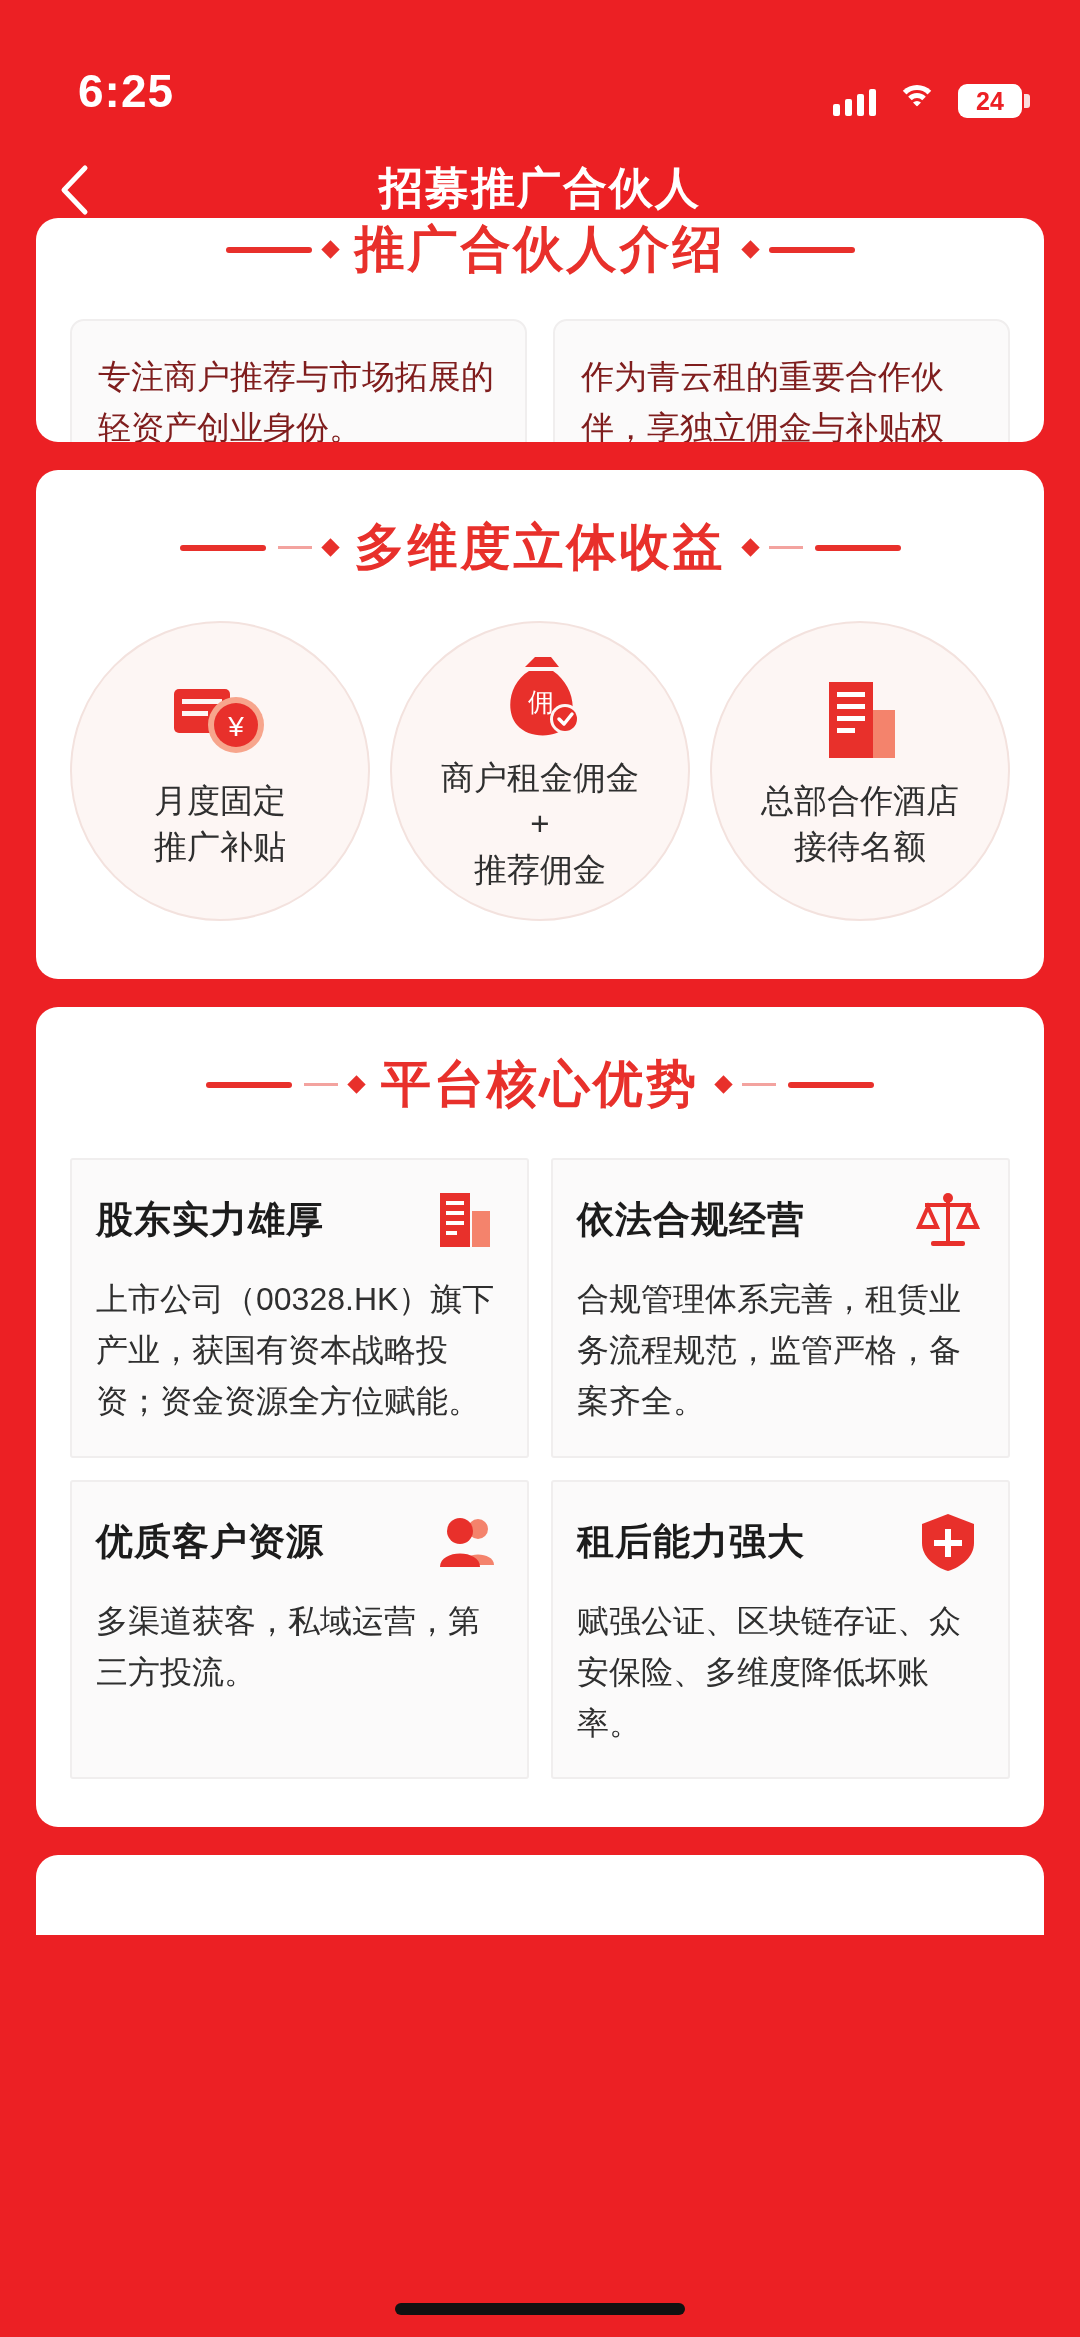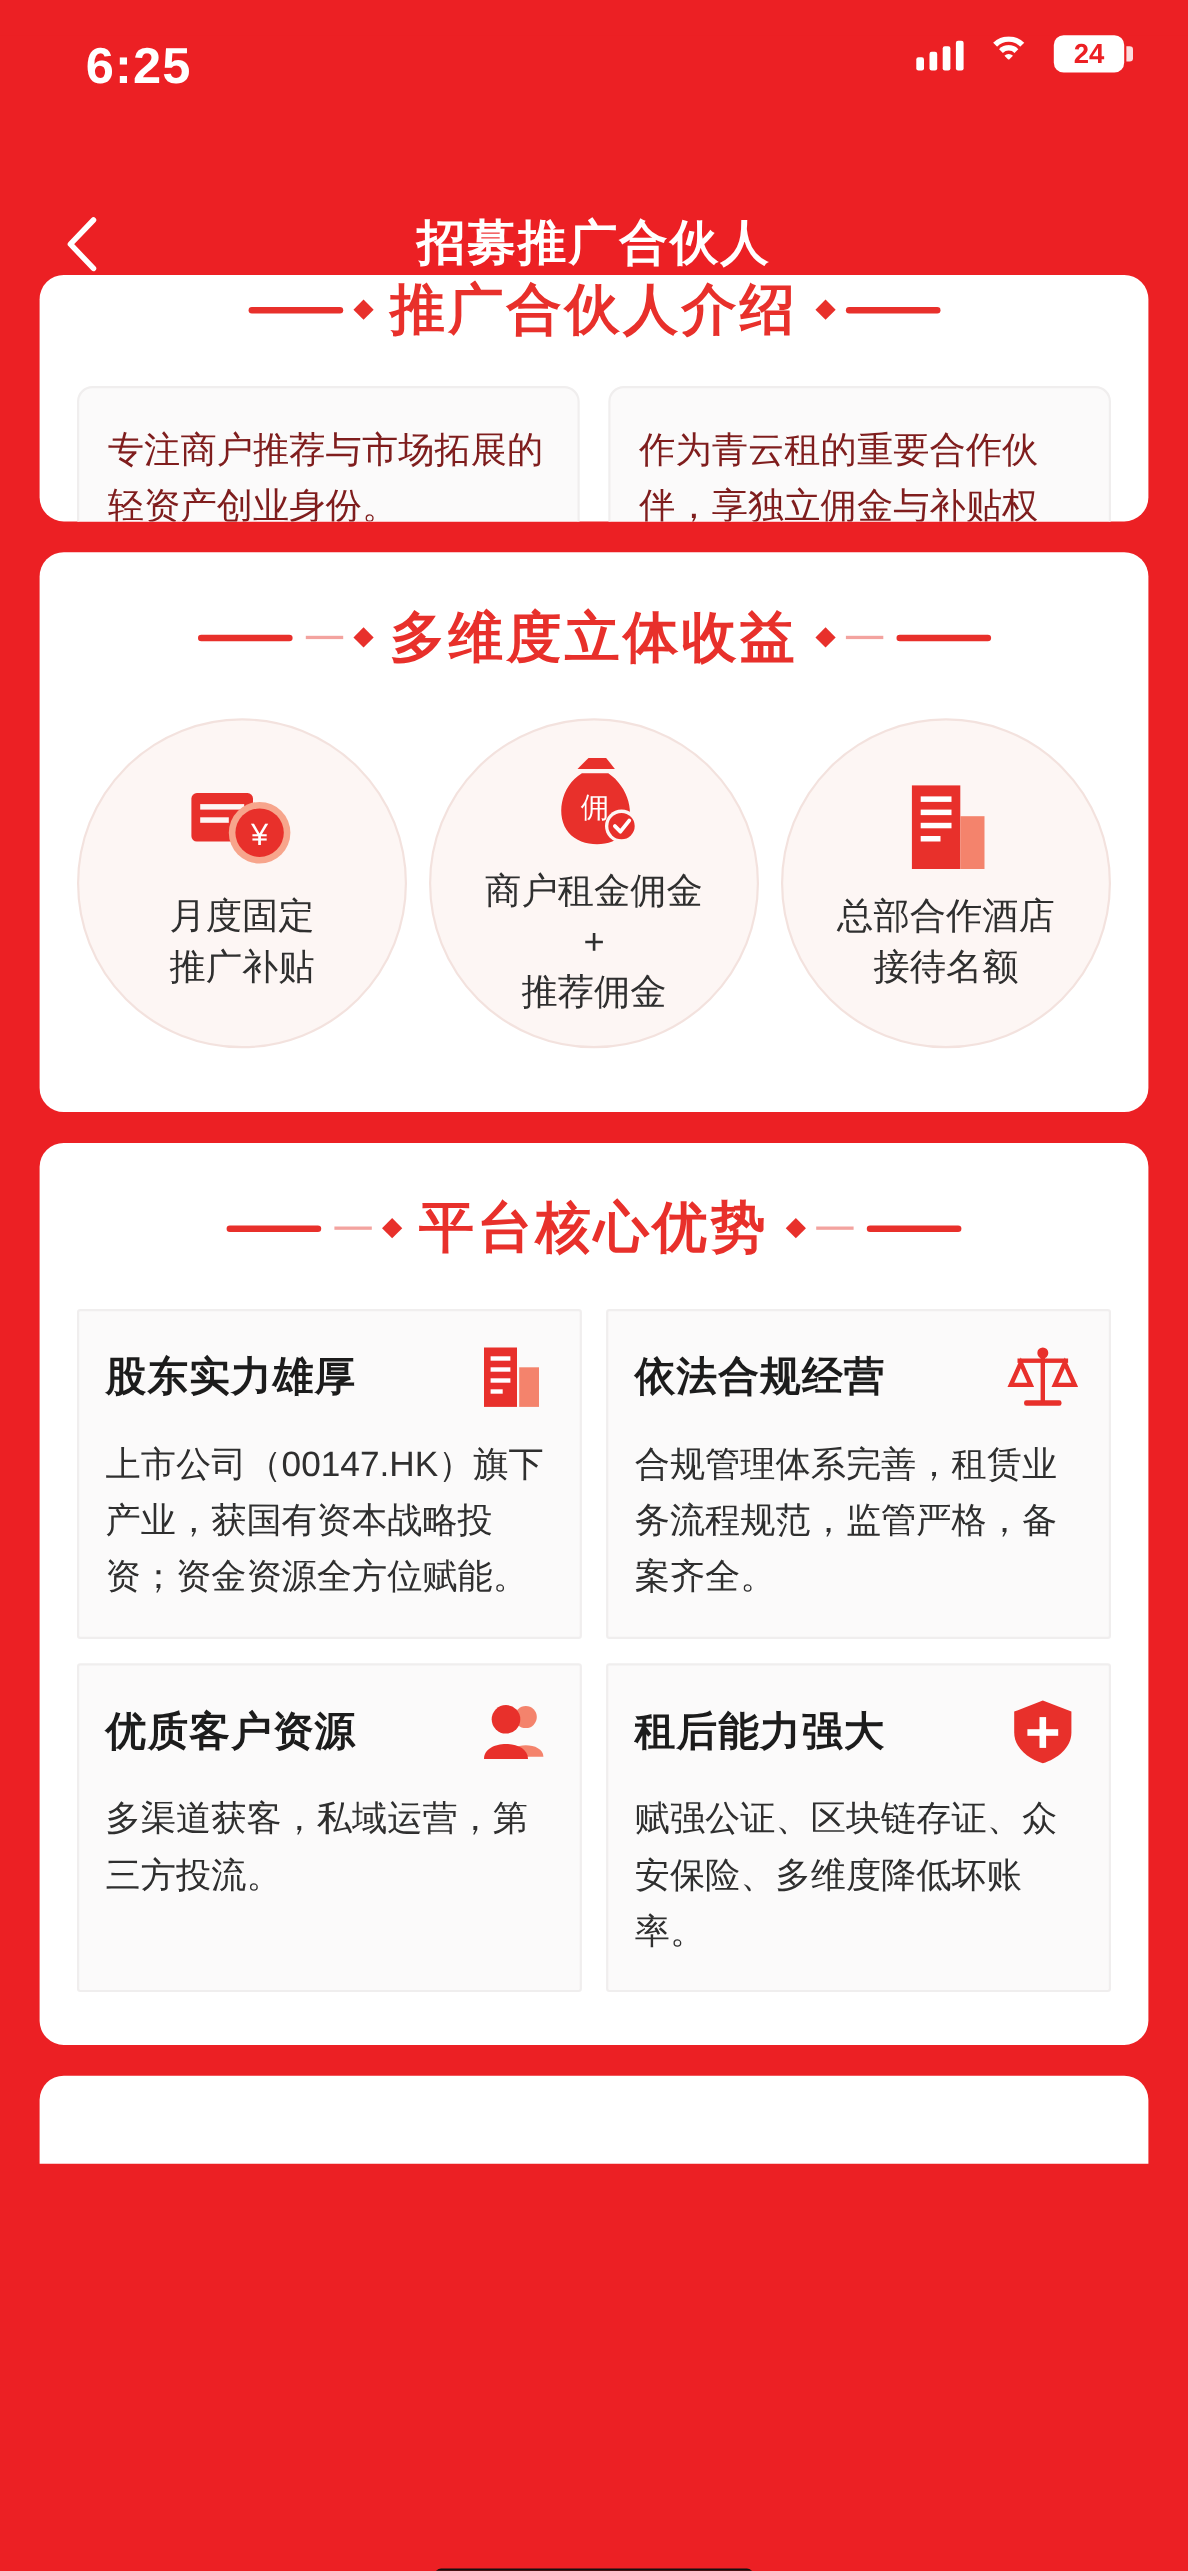--- a/index.html
+++ b/index.html
@@ -7,24 +7,23 @@
     width: 1080px; height: 2337px;
     background: #ec2024;
     font-family: "Liberation Sans", sans-serif;
     overflow: hidden;
   }
   .phone { position: relative; width: 1080px; height: 2337px; background: #ec2024; }
 
   
   .status-bar {
     height: 118px; width: 100%;
-    display: flex; align-items: flex-start; justify-content: space-between;
+    display: flex; align-items: flex-end; justify-content: space-between;
     padding: 0 58px 0 78px;
     color: #fff;
-    margin-top: 32px;
   }
   .status-time { font-size: 46px; font-weight: bold; letter-spacing: 1px; }
   .status-right { display: flex; align-items: center; gap: 20px; }
   .signal { display: flex; align-items: flex-end; gap: 5px; height: 30px; }
   .signal span { width: 7px; background: #fff; border-radius: 2px; }
   .signal span:nth-child(1){height:12px}
   .signal span:nth-child(2){height:17px}
   .signal span:nth-child(3){height:22px}
   .signal span:nth-child(4){height:27px}
   .wifi { width: 42px; height: 32px; position: relative; }
@@ -265,21 +264,21 @@
               <svg width="66" height="62" viewBox="0 0 66 62">
                 <rect x="6" y="4" width="30" height="54" fill="#e8302b"></rect>
                 <rect x="38" y="22" width="18" height="36" fill="#f4836c"></rect>
                 <rect x="12" y="12" width="18" height="4" fill="#fff"></rect>
                 <rect x="12" y="22" width="18" height="4" fill="#fff"></rect>
                 <rect x="12" y="32" width="18" height="4" fill="#fff"></rect>
                 <rect x="12" y="42" width="11" height="4" fill="#fff"></rect>
               </svg>
             </div>
           </div>
-          <div class="adv-desc">上市公司（00147.HK）旗下产业，获国有资本战略投资；资金资源全方位赋能。</div>
+          <div class="adv-desc">上市公司（00328.HK）旗下产业，获国有资本战略投资；资金资源全方位赋能。</div>
         </div>
 
         <div class="adv-box">
           <div class="adv-head">
             <div class="adv-title">依法合规经营</div>
             <div class="adv-ico">
               <svg width="66" height="62" viewBox="0 0 66 62">
                 <rect x="31" y="8" width="4" height="46" fill="#e8302b"></rect>
                 <rect x="16" y="52" width="34" height="5" rx="2" fill="#e8302b"></rect>
                 <rect x="10" y="14" width="46" height="4" fill="#e8302b"></rect>

